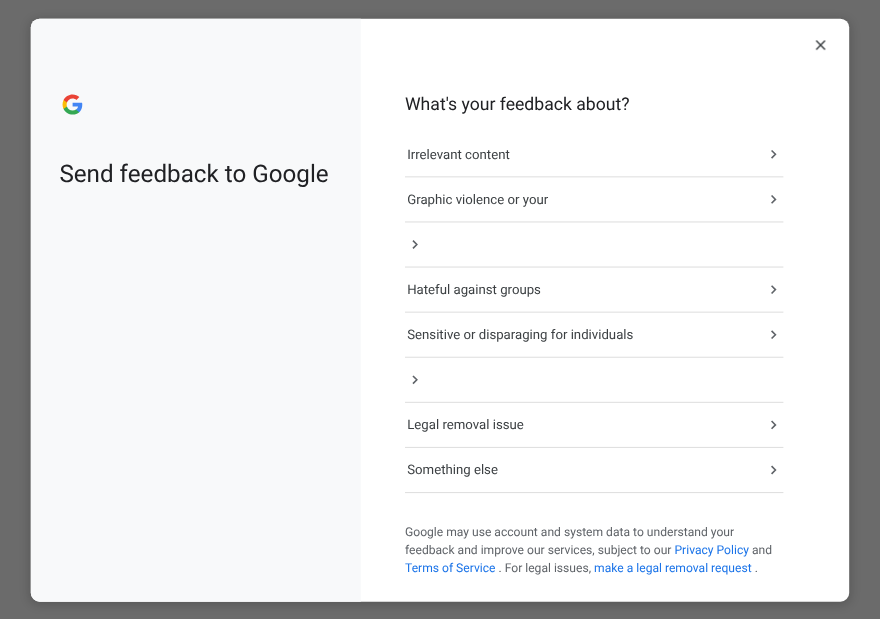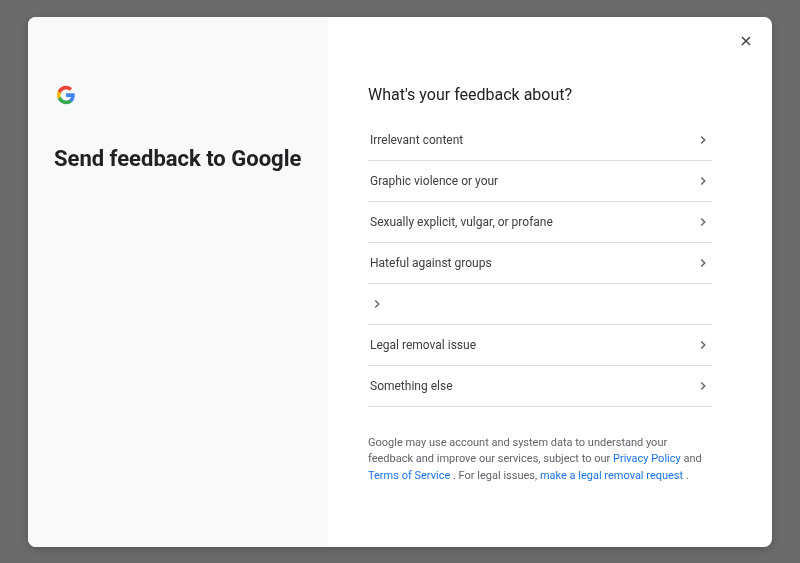--- a/index.html
+++ b/index.html
@@ -46,21 +46,21 @@
       border-radius: 8px 0 0 8px;
     }
     .google-logo {
       width: 20px;
       height: 20px;
       margin-bottom: 40px;
       margin-left: 2px;
     }
     .left-title {
       font-size: 22px;
-      font-weight: 700;
+      font-weight: 400;
       color: #202124;
       line-height: 1.3;
     }
     .right-panel {
       flex: 1;
       padding: 68px 60px 24px 40px;
       overflow-y: auto;
     }
     .right-title {
       font-size: 16px;
@@ -135,29 +135,36 @@
       </li>
       <li class="option-item">
         <span>Graphic violence or your</span>
         <span class="chevron">
           <svg width="14" height="14" viewBox="0 0 24 24" fill="none" stroke="currentColor" stroke-width="2.5">
               <polyline points="9 18 15 12 9 6"></polyline>
             </svg>
         </span>
       </li>
       <li class="option-item">
-        <span>Sexually explicit, vulgar, or profane</span>
         <span class="chevron">
           <svg width="14" height="14" viewBox="0 0 24 24" fill="none" stroke="currentColor" stroke-width="2.5">
               <polyline points="9 18 15 12 9 6"></polyline>
             </svg>
         </span>
       </li>
       <li class="option-item">
         <span>Hateful against groups</span>
+        <span class="chevron">
+          <svg width="14" height="14" viewBox="0 0 24 24" fill="none" stroke="currentColor" stroke-width="2.5">
+              <polyline points="9 18 15 12 9 6"></polyline>
+            </svg>
+        </span>
+      </li>
+      <li class="option-item">
+        <span>Sensitive or disparaging for individuals</span>
         <span class="chevron">
           <svg width="14" height="14" viewBox="0 0 24 24" fill="none" stroke="currentColor" stroke-width="2.5">
               <polyline points="9 18 15 12 9 6"></polyline>
             </svg>
         </span>
       </li>
       <li class="option-item">
         <span class="chevron">
           <svg width="14" height="14" viewBox="0 0 24 24" fill="none" stroke="currentColor" stroke-width="2.5">
               <polyline points="9 18 15 12 9 6"></polyline>

